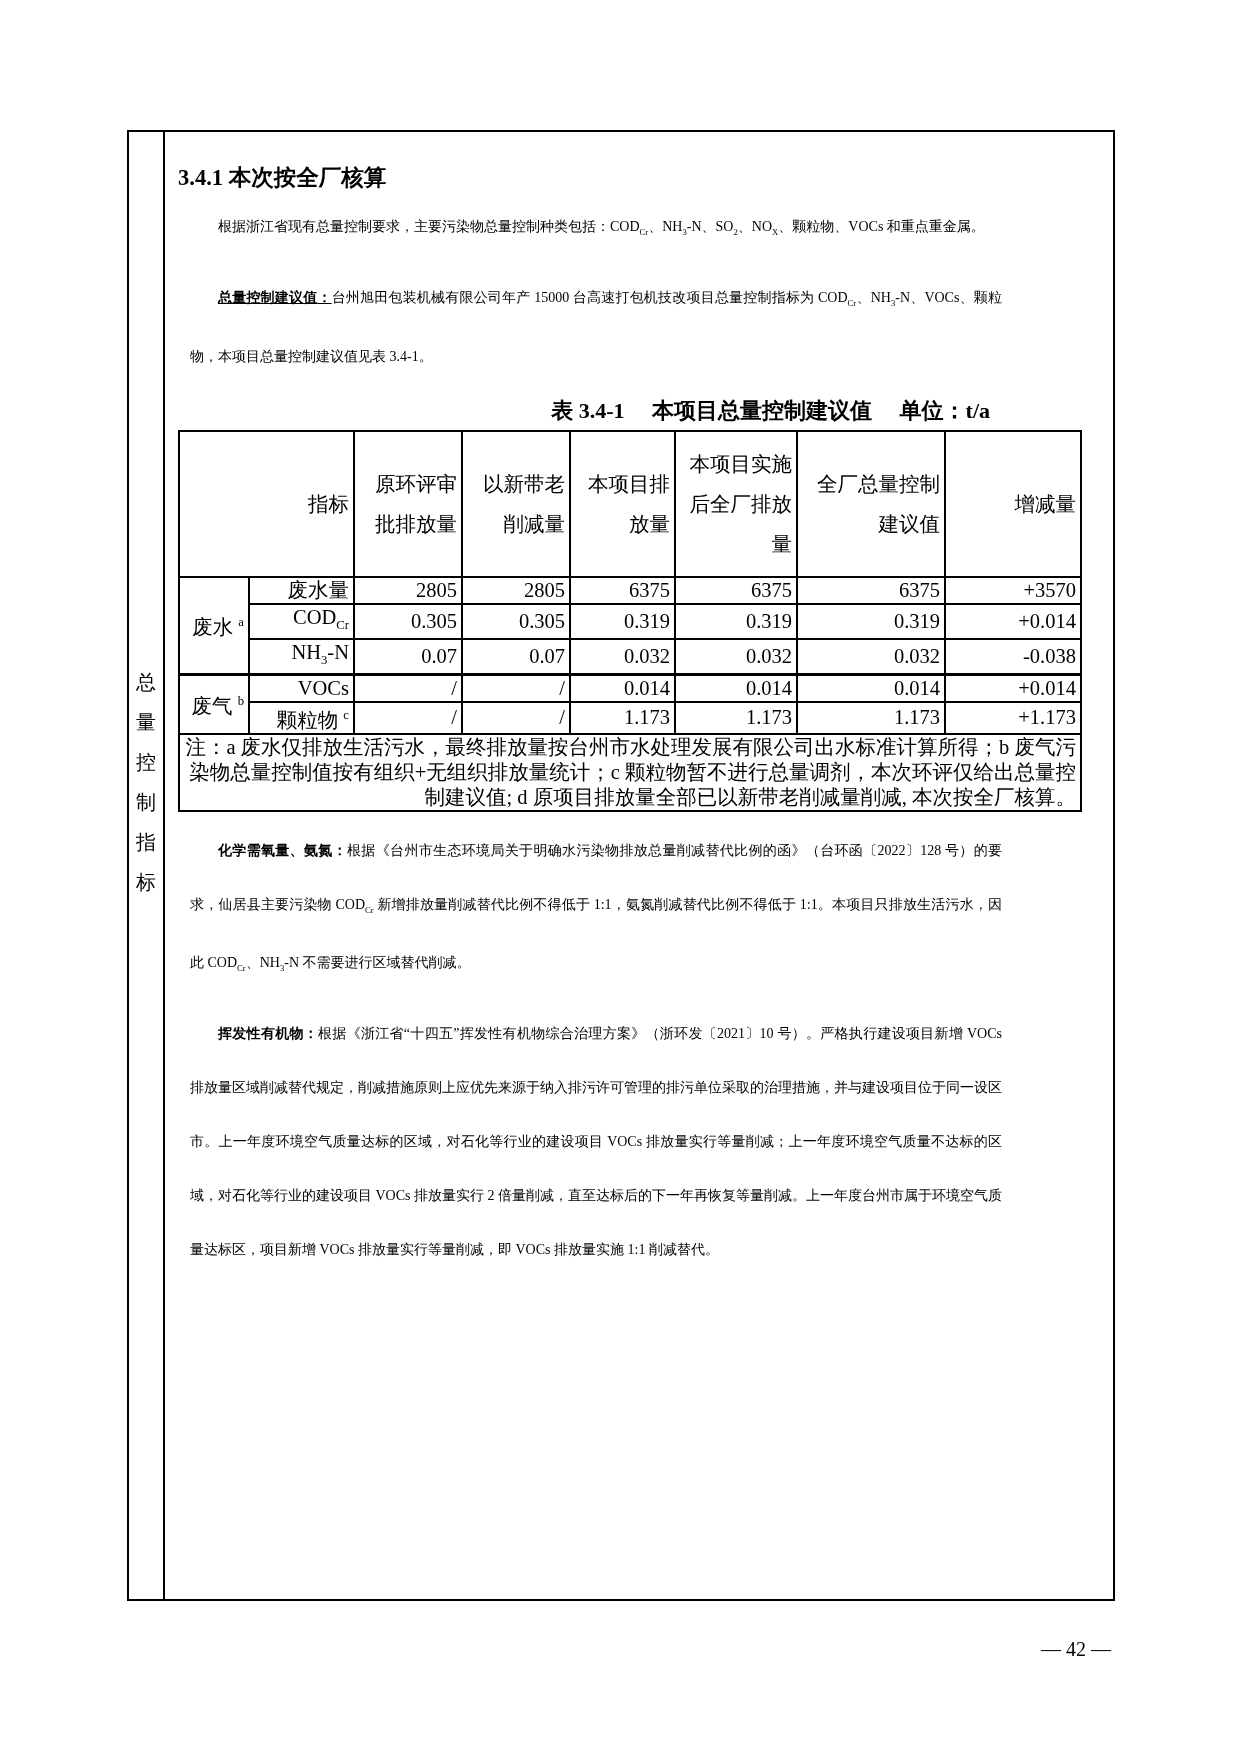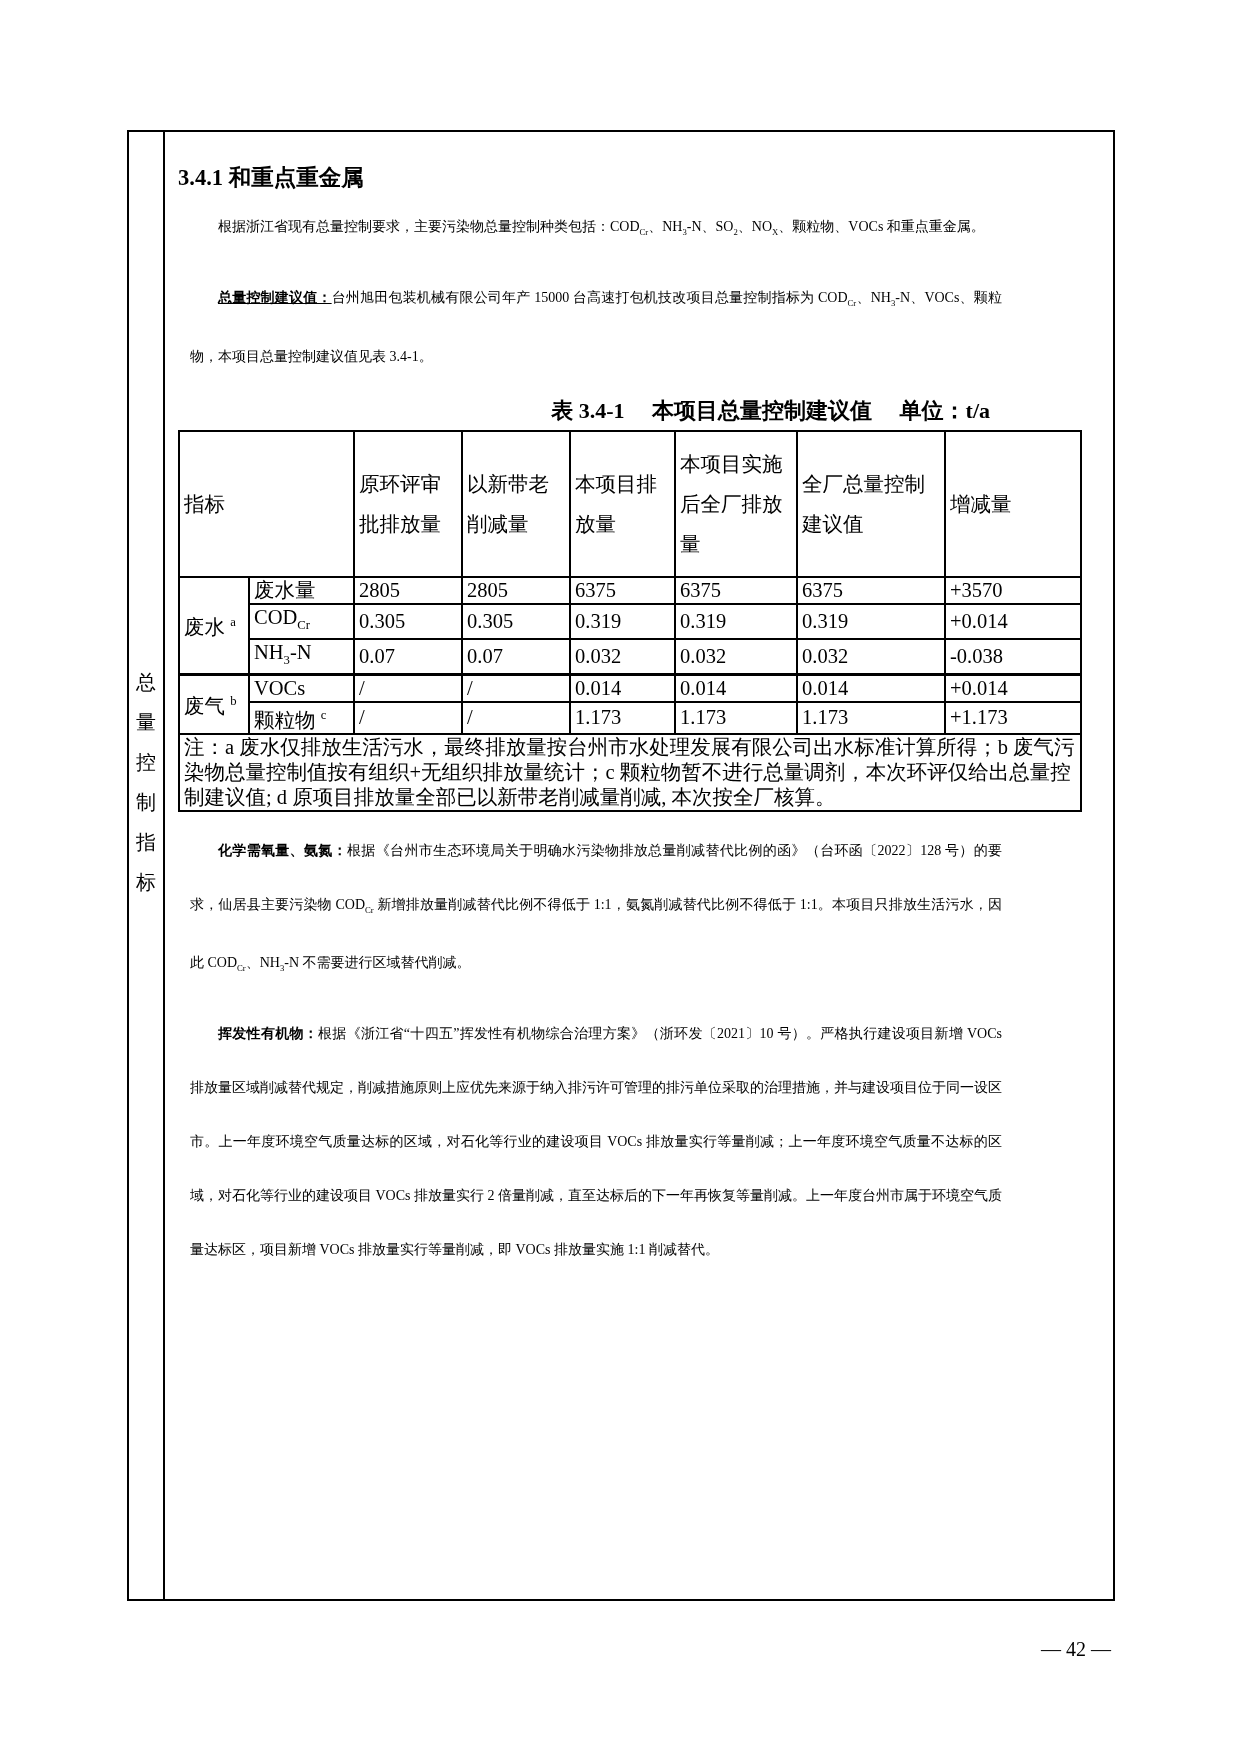--- a/index.html
+++ b/index.html
@@ -65,21 +65,21 @@
     margin-top:2px;
   }
   table.quota{
     border-collapse:collapse;
     margin-top:4px;
     table-layout:fixed;
     width:902px;
   }
   table.quota th, table.quota td{
     border:2px solid #000;
-    text-align:left;
+    text-align:right;
     vertical-align:middle;
     font-weight:normal;
     padding:0 4px;
     box-sizing:border-box;
   }
   table.quota thead th{
     height:146px;
     font-size:20.5px;
     line-height:40px;
   }
@@ -117,21 +117,21 @@
         <span>量</span>
         <span>控</span>
         <span>制</span>
         <span>指</span>
         <span>标</span>
       </div>
     </div>
 
     <div class="main-col">
 
-      <p class="h-bold h-341">3.4.1 和重点重金属</p>
+      <p class="h-bold h-341">3.4.1 本次按全厂核算</p>
 
       <p class="para first">根据浙江省现有总量控制要求，主要污染物总量控制种类包括：COD<sub>Cr</sub>、NH<sub>3</sub>-N、SO<sub>2</sub>、NO<sub>X</sub>、颗粒物、VOCs 和重点重金属。</p>
 
       <p class="para"><span class="lead underline">总量控制建议值：</span><span>台州旭田包装机械有限公司年产 15000 台高速打包机技改项目总量控制指标为 COD<sub>Cr</sub>、NH<sub>3</sub>-N、VOCs、颗粒物，本项目总量控制建议值见表 3.4-1。</span></p>
 
       <div class="tbl-caption">表 3.4-1　 本项目总量控制建议值 　单位：t/a</div>
 
       <table class="quota">
         <colgroup>
           <col style="width:70px">

